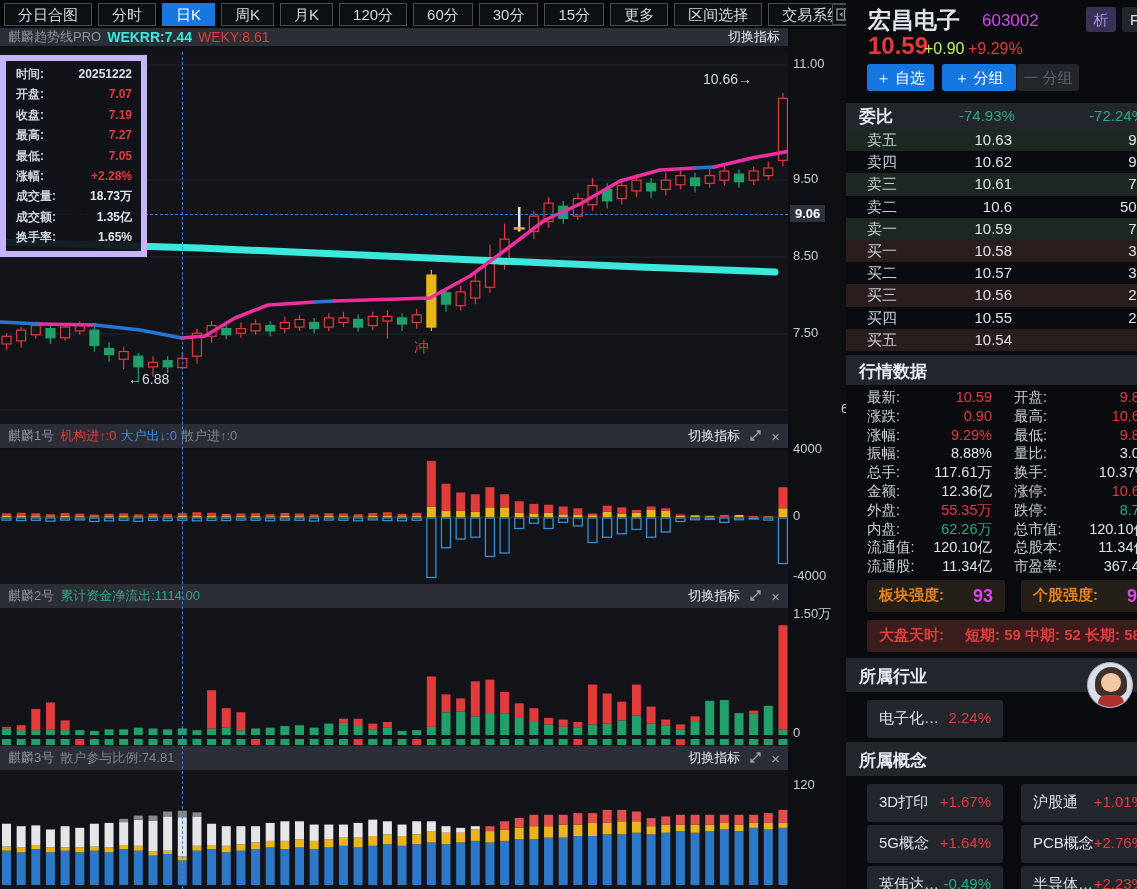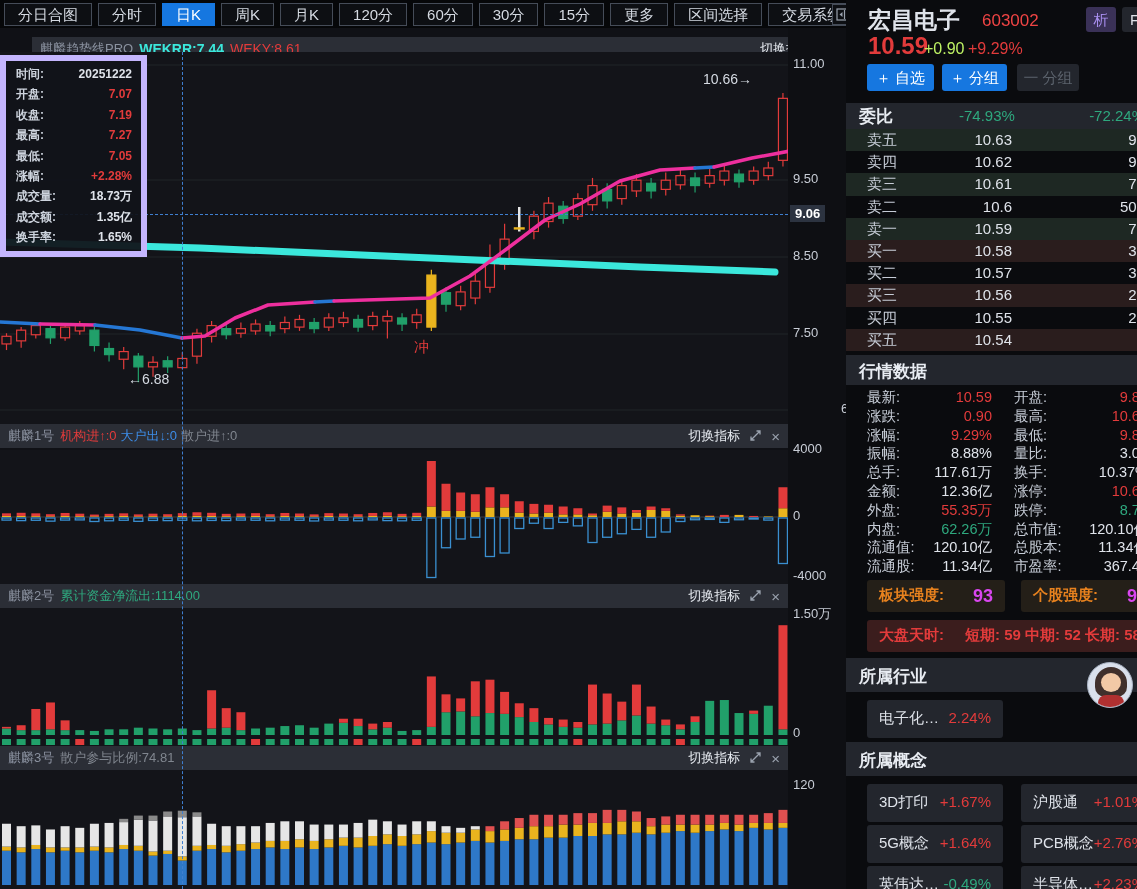--- a/index.html
+++ b/index.html
@@ -13,21 +13,21 @@
   .tab { height:23px; line-height:21px; padding:0 13px; border:1px solid #454c58; color:#d5dae2;
          font-size:15px; background:#0d0f13; cursor:pointer; white-space:nowrap; }
   .tab.active { background:#1677e0; border-color:#1677e0; color:#fff; }
   .collapse-btn { position:absolute; left:832px; top:4px; width:21px; height:21px; border:1px solid #454c58;
                   display:flex; align-items:center; justify-content:center; background:#0d0f13; }
 
   
   .chart-region { position:absolute; left:0; top:28px; width:846px; height:861px; background:#101116; }
   .kl-header, .sub-header { position:absolute; left:0; width:788px; background:#2b2e36; display:flex;
                             align-items:center; padding:0 8px; font-size:13px; }
-  .kl-header { top:9px; height:24px;margin-left:32px; }
+  .kl-header { top:0; height:18px; }
   .sub-header { height:24px; }
   .ph-title { color:#8b92a0; margin-right:6px; white-space:nowrap; }
   .ph-legend { flex:1; white-space:nowrap; overflow:hidden; }
   .ph-legend span { margin-right:4px; }
   .ph-right { margin-left:auto; display:flex; align-items:center; gap:10px; }
   .switch-label { color:#e8ecf2; font-size:13px; cursor:pointer; white-space:nowrap; }
   .icon-close { color:#9aa2ae; font-size:15px; line-height:11px; cursor:pointer; }
   svg.plot { position:absolute; left:0; background:#131419; display:block; }
   .axis-col { position:absolute; left:788px; top:0; width:58px; height:861px; background:#0e0f13; }
   .axis-label { position:absolute; left:5px; color:#c8cdd6; font-size:13px; white-space:nowrap; }
@@ -37,21 +37,21 @@
   .annotation { position:absolute; font-size:14px; white-space:nowrap; }
   .tooltip { position:absolute; left:0; top:27px; width:147px; background:rgba(17,19,25,0.94);
              border:6px solid #c4b5fd; padding:3px 0; z-index:5; }
   .tt-row { display:flex; justify-content:space-between; padding:0 9px 0 10px; height:20.4px;
             line-height:20.4px; font-size:12px; font-weight:bold; }
   .tt-row .l { color:#cdd3dd; }
 
   
   .right-panel { position:absolute; left:846px; top:0; width:320px; height:889px; background:#0a0b0e; font-size:15px; }
   .stock-name { position:absolute; left:22px; top:5px; font-size:23px; font-weight:bold; color:#dfe3ea; }
-  .stock-code { position:absolute; left:136px; top:11px; font-size:17px; color:#ef4444; }
+  .stock-code { position:absolute; left:136px; top:11px; font-size:17px; color:#d946ef; }
   .badge-analysis { position:absolute; left:240px; top:7px; width:30px; height:25px; background:#3a3157;
                     color:#a98ff0; font-size:15px; text-align:center; line-height:25px; border-radius:3px; }
   .badge-f10 { position:absolute; left:276px; top:7px; width:42px; height:25px; background:#23262d;
                color:#dfe3ea; font-size:15px; text-align:center; line-height:25px; border-radius:3px; }
   .stock-price { position:absolute; left:22px; top:32px; font-size:24px; font-weight:bold; color:#e23b3b; }
   .stock-chg { position:absolute; left:78px; top:40px; font-size:16px; color:#bef264; }
   .stock-chgp { position:absolute; left:122px; top:40px; font-size:16px; color:#e23b3b; }
   .btn { position:absolute; top:64px; height:27px; line-height:27px; text-align:center; border-radius:3px;
          font-size:15px; color:#fff; background:#1677e0; cursor:pointer; }
   .btn.gray { background:#23262d; color:#5c636d; }
@@ -823,21 +823,21 @@
 
   <div class="right-panel">
     <div class="stock-name">宏昌电子</div>
     <div class="stock-code">603002</div>
     <div class="badge-analysis">析</div>
     <div class="badge-f10">F10</div>
     <div class="stock-price">10.59</div>
     <div class="stock-chg">+0.90</div>
     <div class="stock-chgp">+9.29%</div>
     <div class="btn" style="left:21px;width:67px">＋ 自选</div>
-    <div class="btn" style="left:96px;width:65px">＋ 分组</div>
+    <div class="btn" style="left:96px;width:74px">＋ 分组</div>
     <div class="btn gray" style="left:171px;width:62px">一 分组</div>
 
     <div class="weibi-bar">
       <span class="wl">委比</span>
       <span class="wv">-74.93%</span>
       <span class="wv2">-72.24%</span>
     </div>
     <div id="levels">
         <div class="lvl-row tint-s" style="top: 129px;">
           <span class="n">卖五</span>

